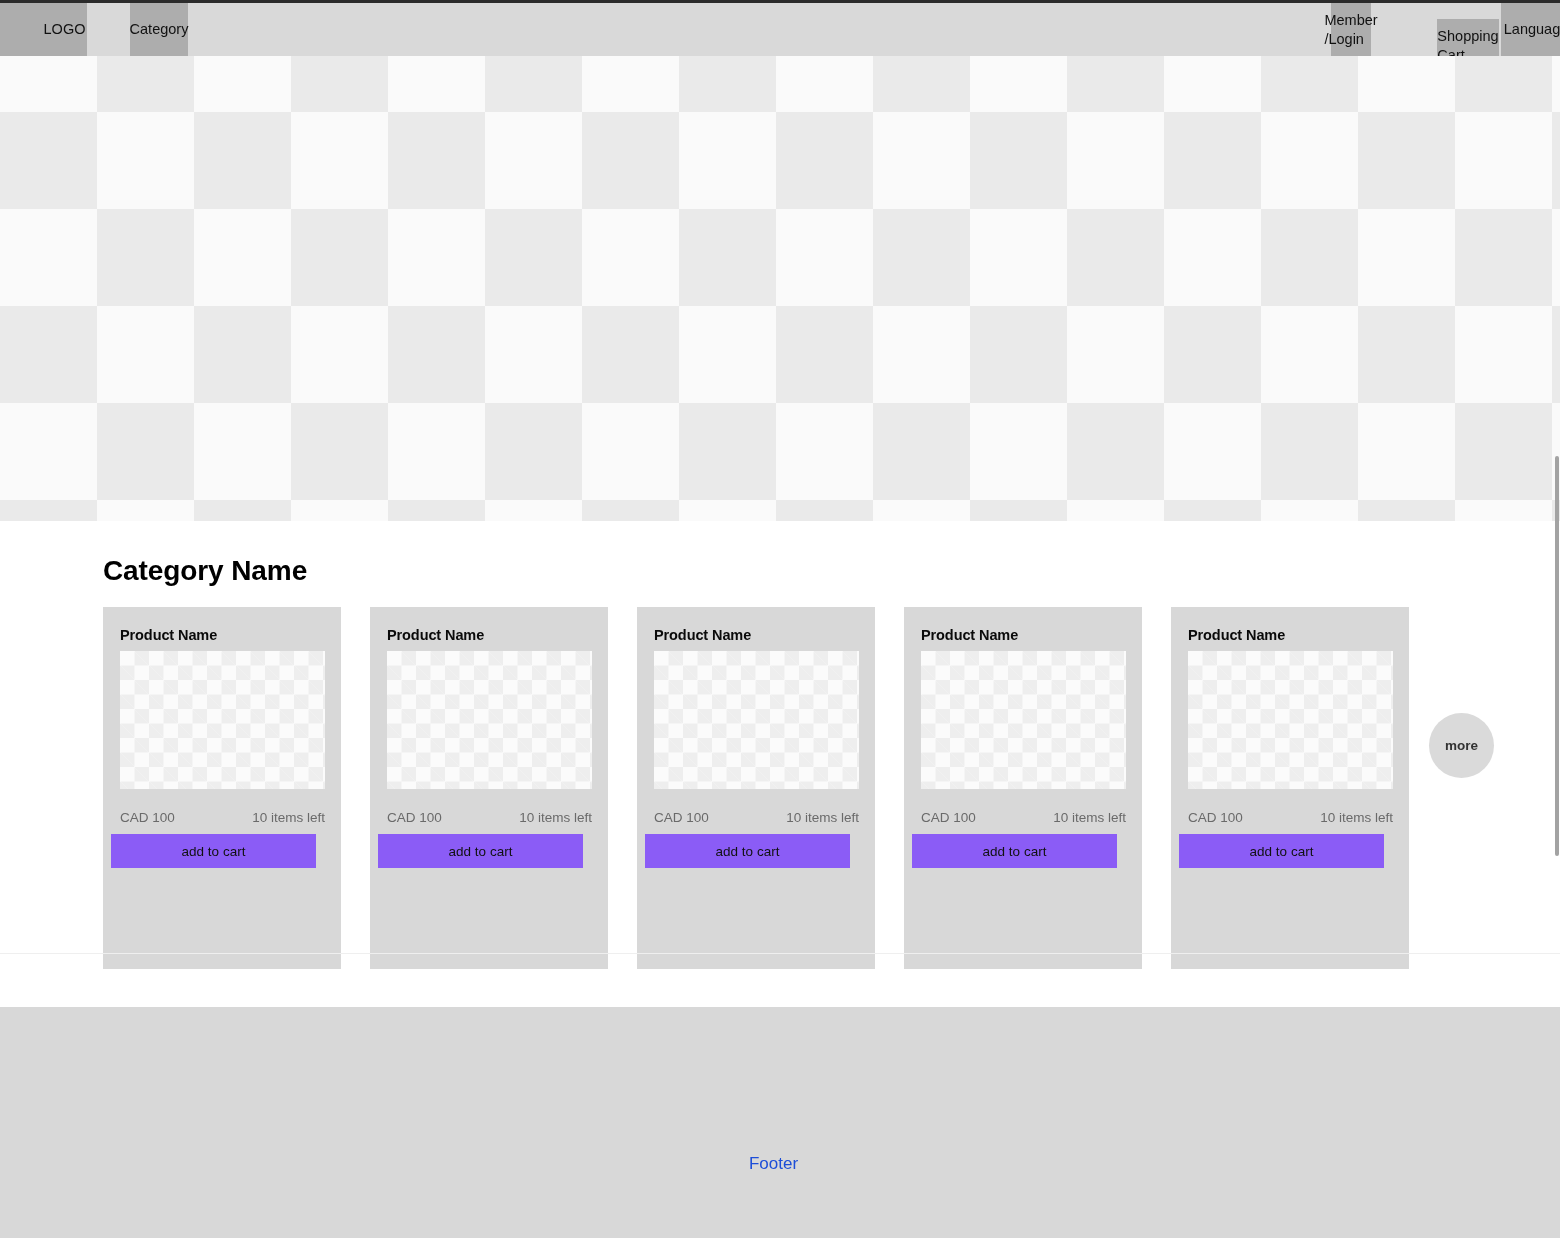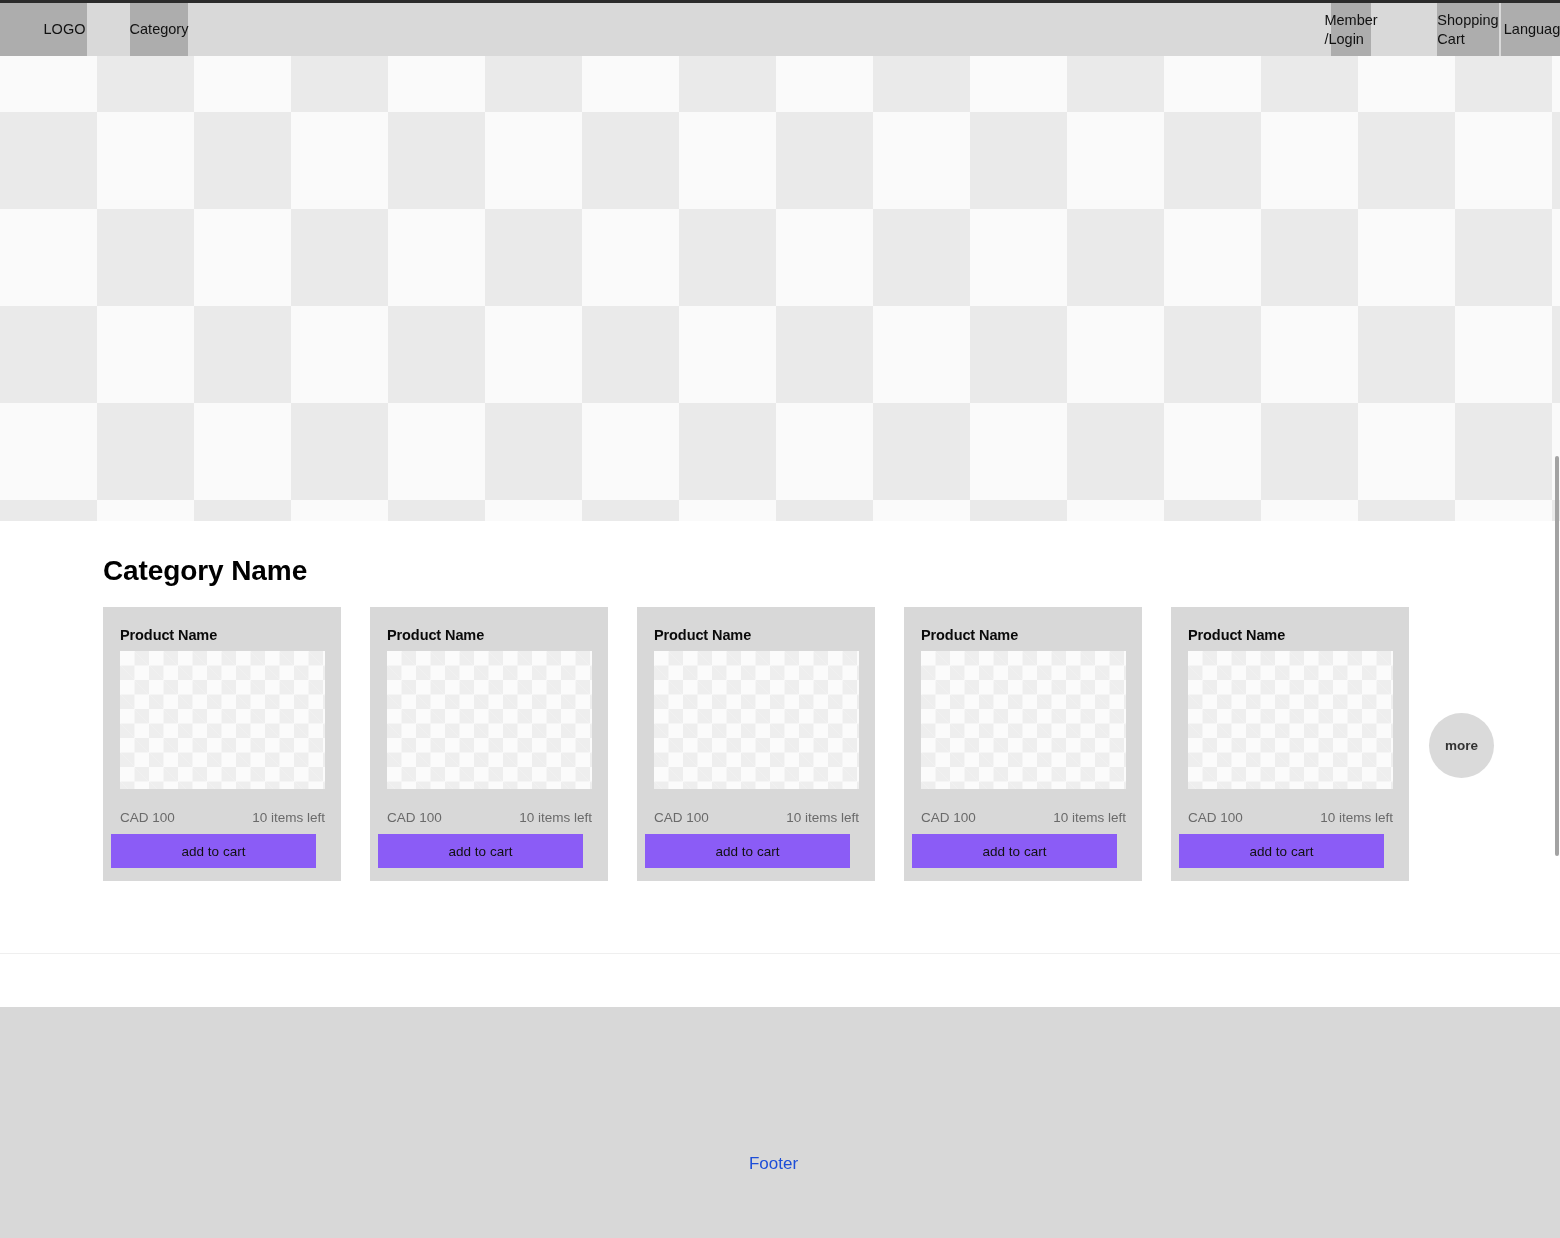--- a/index.html
+++ b/index.html
@@ -28,21 +28,21 @@
     display:flex; align-items:center; justify-content:center;
     font-size:14.5px; color:#111; line-height:1.28;
     text-align:center; white-space:pre-line;
     padding:0 6px;
   }
   .nav-pre { white-space:pre-line; text-align:left; }
 
   #nav-logo     { left:0px;    width:87px;padding-left:48px; }
   #nav-category { left:91px;   width:58px;margin-left:39px; }
   #nav-member   { left:1331px; width:40px; }
-  #nav-cart     { left:1437px; width:62px; }
+  #nav-cart     { left:1437px; width:62px;margin-top:16px; }
   #nav-language { left:1501px; width:70px; }
 
   
   .hero {
     position:absolute; left:0; top:56px; width:1560px; height:465px;
     background-color:#fafafa;
     background-image:
       linear-gradient(45deg, #eaeaea 25%, transparent 25%, transparent 75%, #eaeaea 75%, #eaeaea),
       linear-gradient(45deg, #eaeaea 25%, transparent 25%, transparent 75%, #eaeaea 75%, #eaeaea);
     background-size:194px 194px;
@@ -56,21 +56,21 @@
   }
   .section-title {
     position:absolute; left:103px; top:34px;
     font-size:28px; font-weight:bold; color:#000;
     letter-spacing:-0.1px;
   }
 
   .cards-row { position:absolute; left:0; top:86px; width:1560px; height:294px; }
 
   .product-card {
-    position:absolute; top:0; width:238px; height:274px;
+    position:absolute; top:0; width:238px; height:362px;
     background:#d8d8d8;
   }
   .product-card:nth-of-type(1) { left:103px; }
   .product-card:nth-of-type(2) { left:370px; }
   .product-card:nth-of-type(3) { left:637px; }
   .product-card:nth-of-type(4) { left:904px; }
   .product-card:nth-of-type(5) { left:1171px; }
 
   .product-title {
     position:absolute; left:17px; top:20px;

